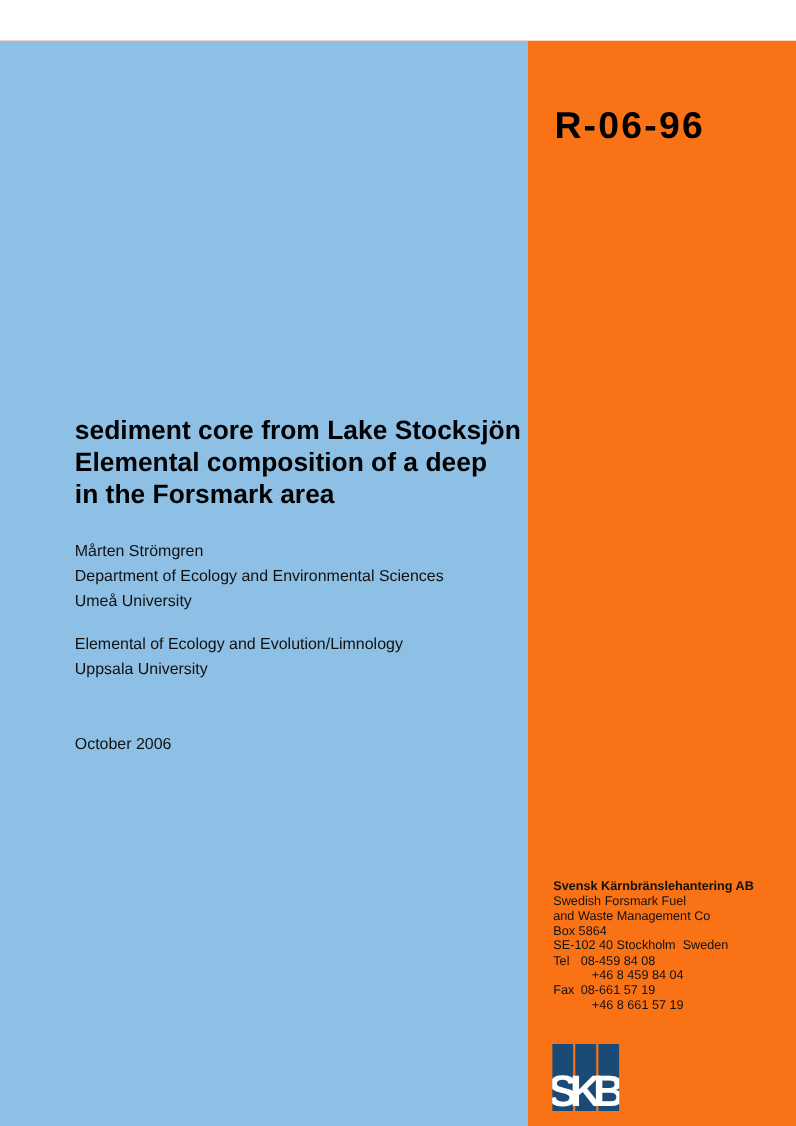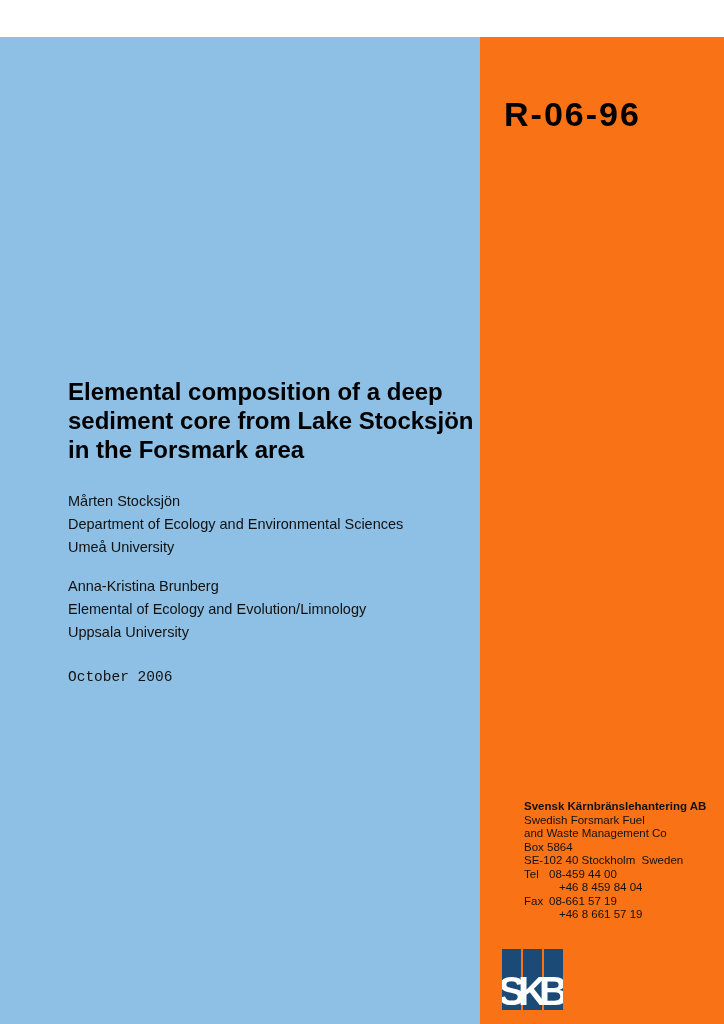--- a/index.html
+++ b/index.html
@@ -62,26 +62,25 @@
   .author-block-1 { top: 453px; }
   .author-block-2 { top: 538px; }
 
   .date-line {
     position: absolute;
     left: 68px;
     top: 632px;
     font-size: 14.5px;
     color: #111111;
     white-space: nowrap;
-    font-family: Liberation Mono, monospace;
   }
 
   .publisher-block {
     position: absolute;
-    left: 524px;
+    left: 503px;
     top: 763px;
     font-size: 11.5px;
     line-height: 13.5px;
     color: #111111;
   }
   .publisher-name {
     font-weight: 700;
     white-space: pre;
   }
   .publisher-block .addr-line { white-space: pre; }
@@ -107,49 +106,48 @@
 </head>
 <body>
 
 <div class="page">
 
   <div class="blue-panel"></div>
 
   <div class="report-number">R-06-96</div>
 
   <div class="title-block">
+    <div>sediment core from Lake Stocksjön</div>
     <div>Elemental composition of a deep</div>
-    <div>sediment core from Lake Stocksjön</div>
     <div>in the Forsmark area</div>
   </div>
 
   <div class="author-block author-block-1">
-    <div>Mårten Stocksjön</div>
+    <div>Mårten Strömgren</div>
     <div>Department of Ecology and Environmental Sciences</div>
     <div>Umeå University</div>
   </div>
 
   <div class="author-block author-block-2">
-    <div>Anna-Kristina Brunberg</div>
     <div>Elemental of Ecology and Evolution/Limnology</div>
     <div>Uppsala University</div>
   </div>
 
   <div class="date-line">October 2006</div>
 
   <div class="publisher-block">
     <div class="publisher-name">Svensk Kärnbränslehantering AB</div>
     <div class="addr-line">Swedish Forsmark Fuel</div>
     <div class="addr-line">and Waste Management Co</div>
     <div class="addr-line">Box 5864</div>
     <div class="addr-line">SE-102 40 Stockholm  Sweden</div>
 
     <div class="contact-row">
       <span class="contact-label">Tel</span>
-      <span class="contact-value">08-459 44 00</span>
+      <span class="contact-value">08-459 84 08</span>
     </div>
     <div class="contact-row intl">
       <span class="contact-label"></span>
       <span class="contact-value">+46 8 459 84 04</span>
     </div>
     <div class="contact-row">
       <span class="contact-label">Fax</span>
       <span class="contact-value">08-661 57 19</span>
     </div>
     <div class="contact-row intl">

